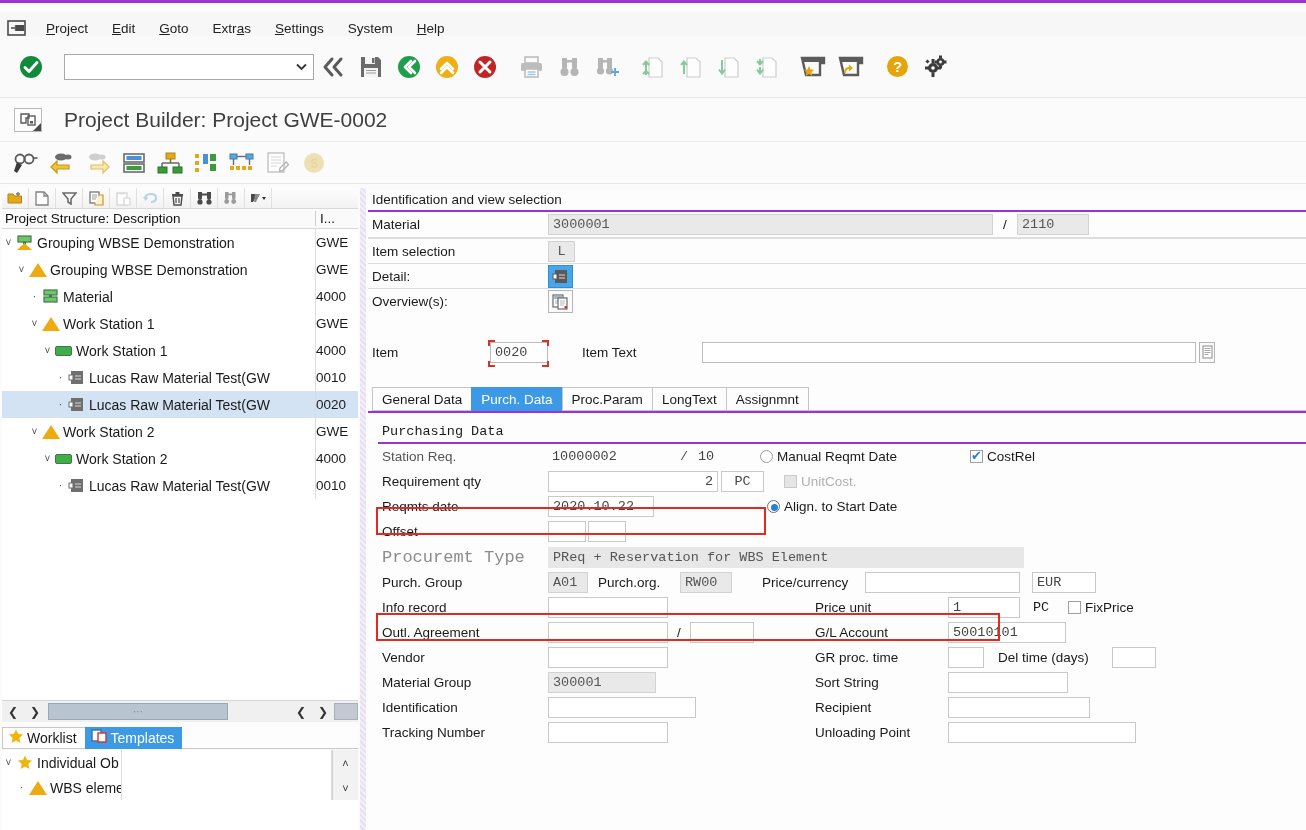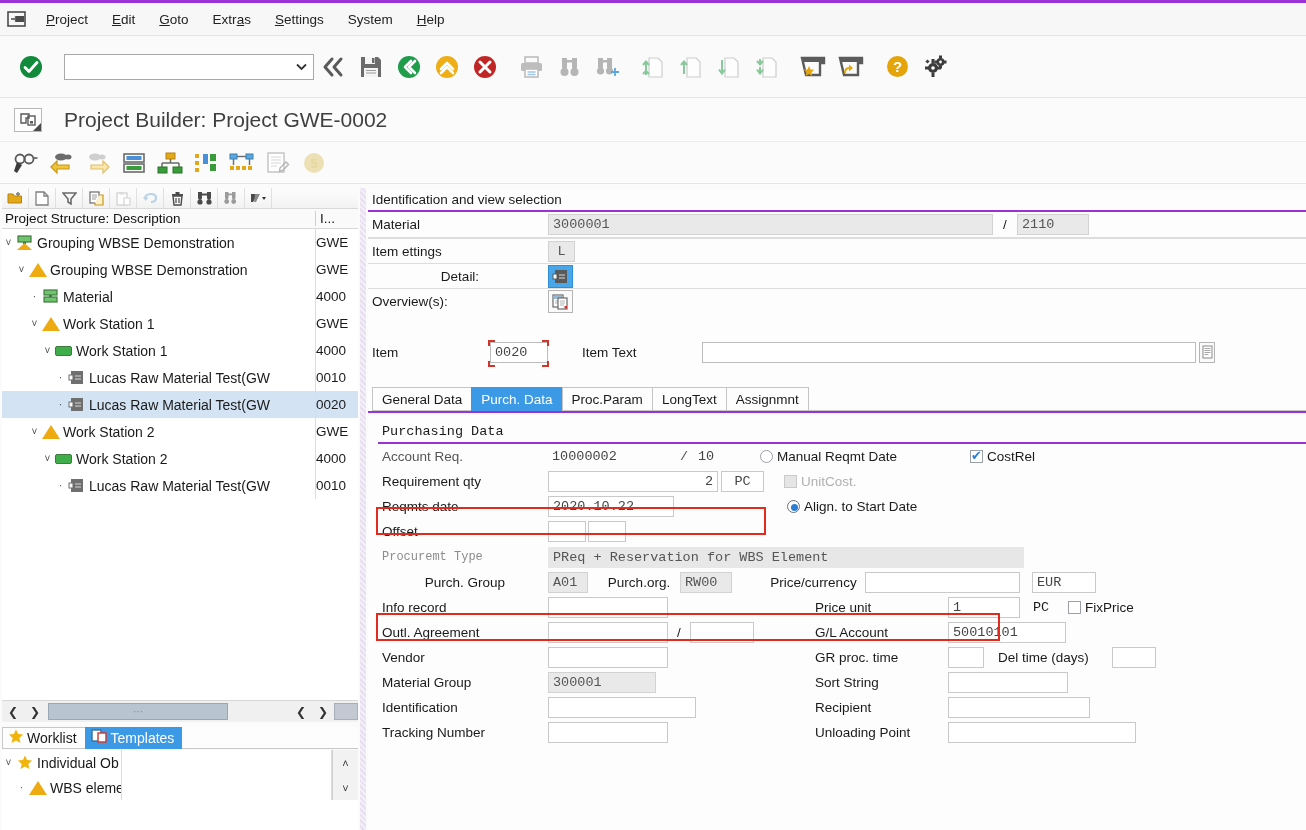--- a/index.html
+++ b/index.html
@@ -12,21 +12,21 @@
     color: #1a1a1a;
     overflow: hidden;
   }
   #app { position: relative; width: 1306px; height: 830px; background:#fbfbfb; }
 
   
   .top-accent { position:absolute; top:0; left:0; width:1306px; height:3px; background:#9b32d6; }
 
   
   .menubar {
-    position:absolute; top:3px; left:0; width:1306px; height:33px;
+    position:absolute; top:12px; left:0; width:1306px; height:33px;
     background:#f7f7f7; display:flex; align-items:center;
     border-bottom:1px solid #e3e3e3;
   }
   .menu-logo { width:34px; display:flex; align-items:center; justify-content:center; }
   .menu-item {
     padding:3px 12px; font-size:13.5px; color:#222; cursor:default; white-space:nowrap;
   }
   .menu-item u { text-decoration:underline; }
 
   
@@ -714,27 +714,27 @@
       <div class="lbl" style="width:180px;padding-left:4px;">Material</div>
       <div class="inp ro" style="width:445px;">3000001</div>
       <div class="lbl" style="width:24px;text-align:center;">/</div>
       <div class="inp ro" style="width:72px;">2110</div>
     </div>
     <div class="thin-rule"></div>
 
     <div class="thin-rule"></div>
 
     <div class="frm-row" style="height:24px;">
-      <div class="lbl" style="width:180px;padding-left:4px;">Item ettings</div>
+      <div class="lbl" style="width:180px;padding-left:4px;">Item selection</div>
       <div class="inp ro" style="width:27px;justify-content:center;">L</div>
     </div>
     <div class="thin-rule"></div>
 
     <div class="frm-row" style="height:24px;">
-      <div class="lbl" style="width:180px;padding-left:4px;text-align:center;">Detail:</div>
+      <div class="lbl" style="width:180px;padding-left:4px;">Detail:</div>
       <div class="sq-btn sel">
         <svg width="17" height="15" viewBox="0 0 17 15">
             <rect x="3" y="1" width="12" height="13" fill="#5a5a5a"></rect>
             <rect x="1" y="5" width="4" height="5" fill="#fafafa" stroke="#5a5a5a" stroke-width="1"></rect>
             <path d="M7 6h6M7 9h6" stroke="#dadada" stroke-width="1.2"></path>
           </svg>
       </div>
     </div>
     <div class="thin-rule"></div>
 
@@ -800,21 +800,21 @@
     <div class="sec-rule" style="margin-top:0;"></div>
 
     <div style="height:9px;"></div>
 
     <div class="sec-title" style="padding-left:14px;font-family:Liberation Mono, monospace;">Purchasing Data</div>
     <div class="sec-rule" style="margin-left:10px;width:928px;"></div>
 
     <div style="position:relative;">
 
       <div class="frm-row" style="height:25px;">
-        <div class="lbl" style="width:180px;padding-left:14px;color:#555;">Account Req.</div>
+        <div class="lbl" style="width:180px;padding-left:14px;color:#555;">Station Req.</div>
         <div class="inp plain" style="width:126px;border:none;background:transparent;">10000002</div>
         <div class="lbl" style="width:20px;text-align:center;color:#555;font-family:'Liberation Mono',monospace;">/</div>
         <div class="inp plain" style="width:66px;border:none;background:transparent;">10</div>
         <div class="opt" style="width:190px;">
           <span class="radio"></span>
           <span>Manual Reqmt Date</span>
         </div>
         <div class="opt" style="width:120px;padding-left:20px;">
           <span class="chk on"></span>
           <span>CostRel</span>
@@ -826,40 +826,40 @@
         <div class="inp num" style="width:170px;">2</div>
         <div class="inp" style="width:43px;margin-left:3px;justify-content:center;">PC</div>
         <div class="opt dis" style="width:120px;padding-left:20px;">
           <span class="chk dis"></span>
           <span>UnitCost.</span>
         </div>
       </div>
 
       <div class="frm-row" style="height:25px;">
         <div class="lbl" style="width:180px;padding-left:14px;">Reqmts date</div>
-        <div class="inp" style="width:126px;">2020.10.22</div>
+        <div class="inp" style="width:106px;">2020.10.22</div>
         <div class="opt" style="width:190px;margin-left:113px;">
           <span class="radio on"></span>
           <span>Align. to Start Date</span>
         </div>
       </div>
 
       <div class="frm-row" style="height:25px;">
         <div class="lbl" style="width:180px;padding-left:14px;">Offset</div>
         <div class="inp" style="width:38px;"></div>
         <div class="inp" style="width:38px;margin-left:2px;"></div>
       </div>
 
       <div class="frm-row" style="height:26px;">
-        <div class="lbl" style="width:180px;padding-left:14px;font-family:'Liberation Mono',monospace;color:#8c8c8c;font-size:12px;">Procuremt Type</div>
+        <div class="lbl" style="width:180px;padding-left:14px;font-family:'Liberation Mono',monospace;color:#8c8c8c;font-size:17px;">Procuremt Type</div>
         <div class="inp ro" style="width:448px;background:#e7e7e7;border-color:#e7e7e7;">PReq + Reservation for WBS Element</div>
         <div style="width:28px;height:21px;background:#e7e7e7;"></div>
       </div>
 
-      <div class="frm-row" style="height:25px;text-align:center;">
+      <div class="frm-row" style="height:25px;">
         <div class="lbl" style="width:180px;padding-left:14px;">Purch. Group</div>
         <div class="inp ro" style="width:40px;">A01</div>
         <div class="lbl" style="width:92px;padding-left:10px;">Purch.org.</div>
         <div class="inp ro" style="width:52px;">RW00</div>
         <div class="lbl" style="width:133px;padding-left:30px;">Price/currency</div>
         <div class="inp" style="width:155px;"></div>
         <div class="inp" style="width:64px;margin-left:12px;">EUR</div>
       </div>
 
       <div class="frm-row" style="height:25px;">

